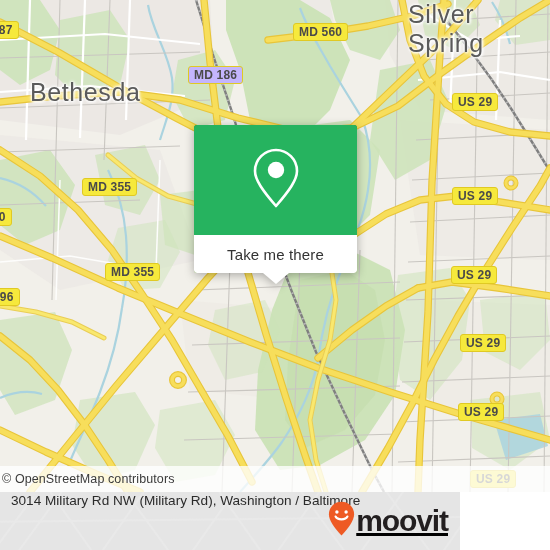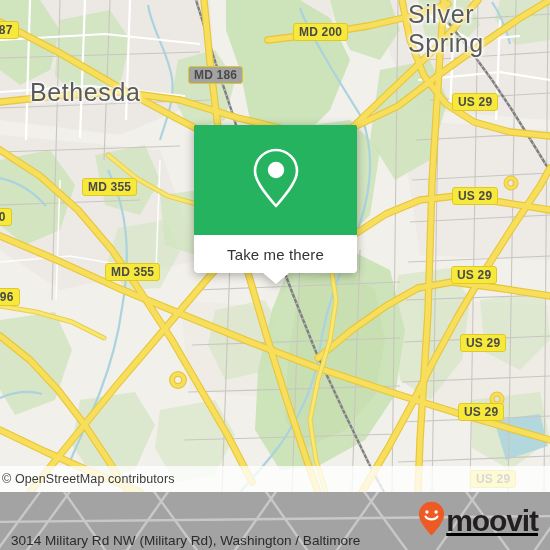--- a/index.html
+++ b/index.html
@@ -93,25 +93,25 @@
     border-left: 13px solid transparent;
     border-right: 13px solid transparent;
     border-top: 11px solid #ffffff;
   }
 
   
   .bottombar {
     position: absolute;
     left: 0;
     top: 492px;
-    width: 550px;
+    width: 460px;
     height: 58px;
-    background: #a3a3a3;
+    background: #e5e5e5;
     display: flex;
-    align-items: flex-end;
+    align-items: flex-start;
     overflow: hidden;
   }
   .bottombar-watermark {
     position: absolute;
     left: 0; top: 0;
     width: 100%; height: 100%;
     opacity: 0.5;
     pointer-events: none;
   }
   .address {
@@ -340,22 +340,22 @@
       </g>
     </svg>
 
     <div>
       <div style="position:absolute;left:30px;top:78px;font-size:25px;color:#5a5a5a;letter-spacing:0.6px;text-shadow:0 0 3px #fff,0 0 3px #fff,0 0 5px #fff,1px 1px 3px #fff;">Bethesda</div>
       <div style="position:absolute;left:396px;top:0px;font-size:25px;color:#5a5a5a;letter-spacing:0.6px;text-shadow:0 0 3px #fff,0 0 3px #fff,0 0 5px #fff,1px 1px 3px #fff;margin-left:12px;">Silver Spring</div>
     </div>
 
     <div>
       <div style="position:absolute;left:-14px;top:21px;background:#F6E93C;border:1.6px solid #E0C924;border-radius:3px;padding:1px 5px;font-size:12px;font-weight:bold;color:#4a4a4a;letter-spacing:0.2px;">187</div>
-      <div style="position:absolute;left:293px;top:23px;background:#F6E93C;border:1.6px solid #E0C924;border-radius:3px;padding:1px 5px;font-size:12px;font-weight:bold;color:#4a4a4a;letter-spacing:0.2px;">MD 200</div>
-      <div style="position:absolute;left:188px;top:66px;background:#a3a3a3;border:1.6px solid #E0C924;border-radius:3px;padding:1px 5px;font-size:12px;font-weight:bold;color:#4a4a4a;letter-spacing:0.2px;">MD 186</div>
+      <div style="position:absolute;left:293px;top:23px;background:#F6E93C;border:1.6px solid #E0C924;border-radius:3px;padding:1px 5px;font-size:12px;font-weight:bold;color:#4a4a4a;letter-spacing:0.2px;">MD 560</div>
+      <div style="position:absolute;left:188px;top:66px;background:#c4b5fd;border:1.6px solid #E0C924;border-radius:3px;padding:1px 5px;font-size:12px;font-weight:bold;color:#4a4a4a;letter-spacing:0.2px;">MD 186</div>
       <div style="position:absolute;left:452px;top:93px;background:#F6E93C;border:1.6px solid #E0C924;border-radius:3px;padding:1px 5px;font-size:12px;font-weight:bold;color:#4a4a4a;letter-spacing:0.2px;">US 29</div>
       <div style="position:absolute;left:82px;top:178px;background:#F6E93C;border:1.6px solid #E0C924;border-radius:3px;padding:1px 5px;font-size:12px;font-weight:bold;color:#4a4a4a;letter-spacing:0.2px;">MD 355</div>
       <div style="position:absolute;left:452px;top:187px;background:#F6E93C;border:1.6px solid #E0C924;border-radius:3px;padding:1px 5px;font-size:12px;font-weight:bold;color:#4a4a4a;letter-spacing:0.2px;">US 29</div>
       <div style="position:absolute;left:-14px;top:208px;background:#F6E93C;border:1.6px solid #E0C924;border-radius:3px;padding:1px 5px;font-size:12px;font-weight:bold;color:#4a4a4a;letter-spacing:0.2px;">90</div>
       <div style="position:absolute;left:105px;top:263px;background:#F6E93C;border:1.6px solid #E0C924;border-radius:3px;padding:1px 5px;font-size:12px;font-weight:bold;color:#4a4a4a;letter-spacing:0.2px;">MD 355</div>
       <div style="position:absolute;left:451px;top:266px;background:#F6E93C;border:1.6px solid #E0C924;border-radius:3px;padding:1px 5px;font-size:12px;font-weight:bold;color:#4a4a4a;letter-spacing:0.2px;">US 29</div>
       <div style="position:absolute;left:-13px;top:288px;background:#F6E93C;border:1.6px solid #E0C924;border-radius:3px;padding:1px 5px;font-size:12px;font-weight:bold;color:#4a4a4a;letter-spacing:0.2px;">396</div>
       <div style="position:absolute;left:460px;top:334px;background:#F6E93C;border:1.6px solid #E0C924;border-radius:3px;padding:1px 5px;font-size:12px;font-weight:bold;color:#4a4a4a;letter-spacing:0.2px;">US 29</div>
       <div style="position:absolute;left:458px;top:403px;background:#F6E93C;border:1.6px solid #E0C924;border-radius:3px;padding:1px 5px;font-size:12px;font-weight:bold;color:#4a4a4a;letter-spacing:0.2px;">US 29</div>
       <div style="position:absolute;left:470px;top:470px;background:#F6E93C;border:1.6px solid #E0C924;border-radius:3px;padding:1px 5px;font-size:12px;font-weight:bold;color:#4a4a4a;letter-spacing:0.2px;">US 29</div>

